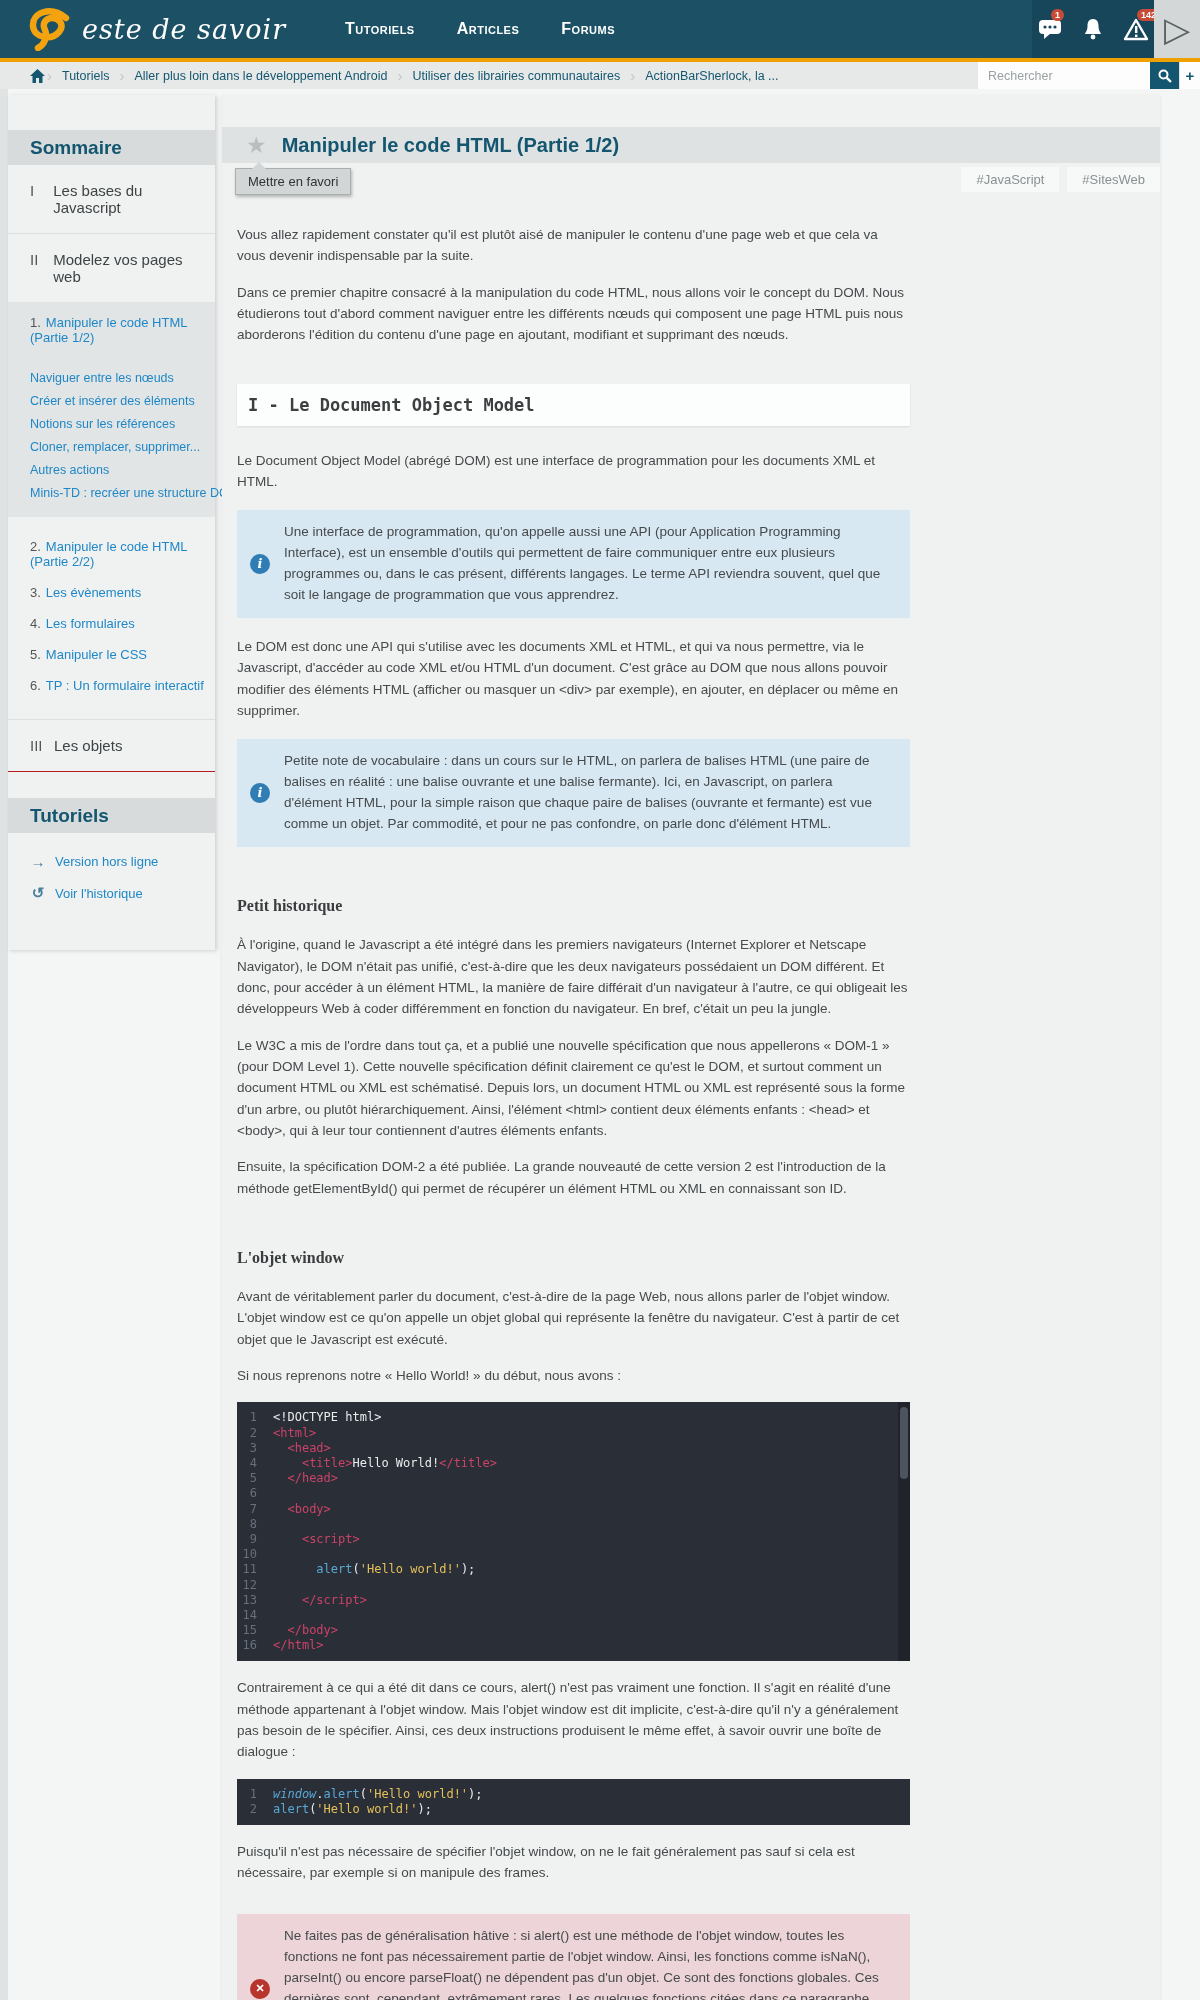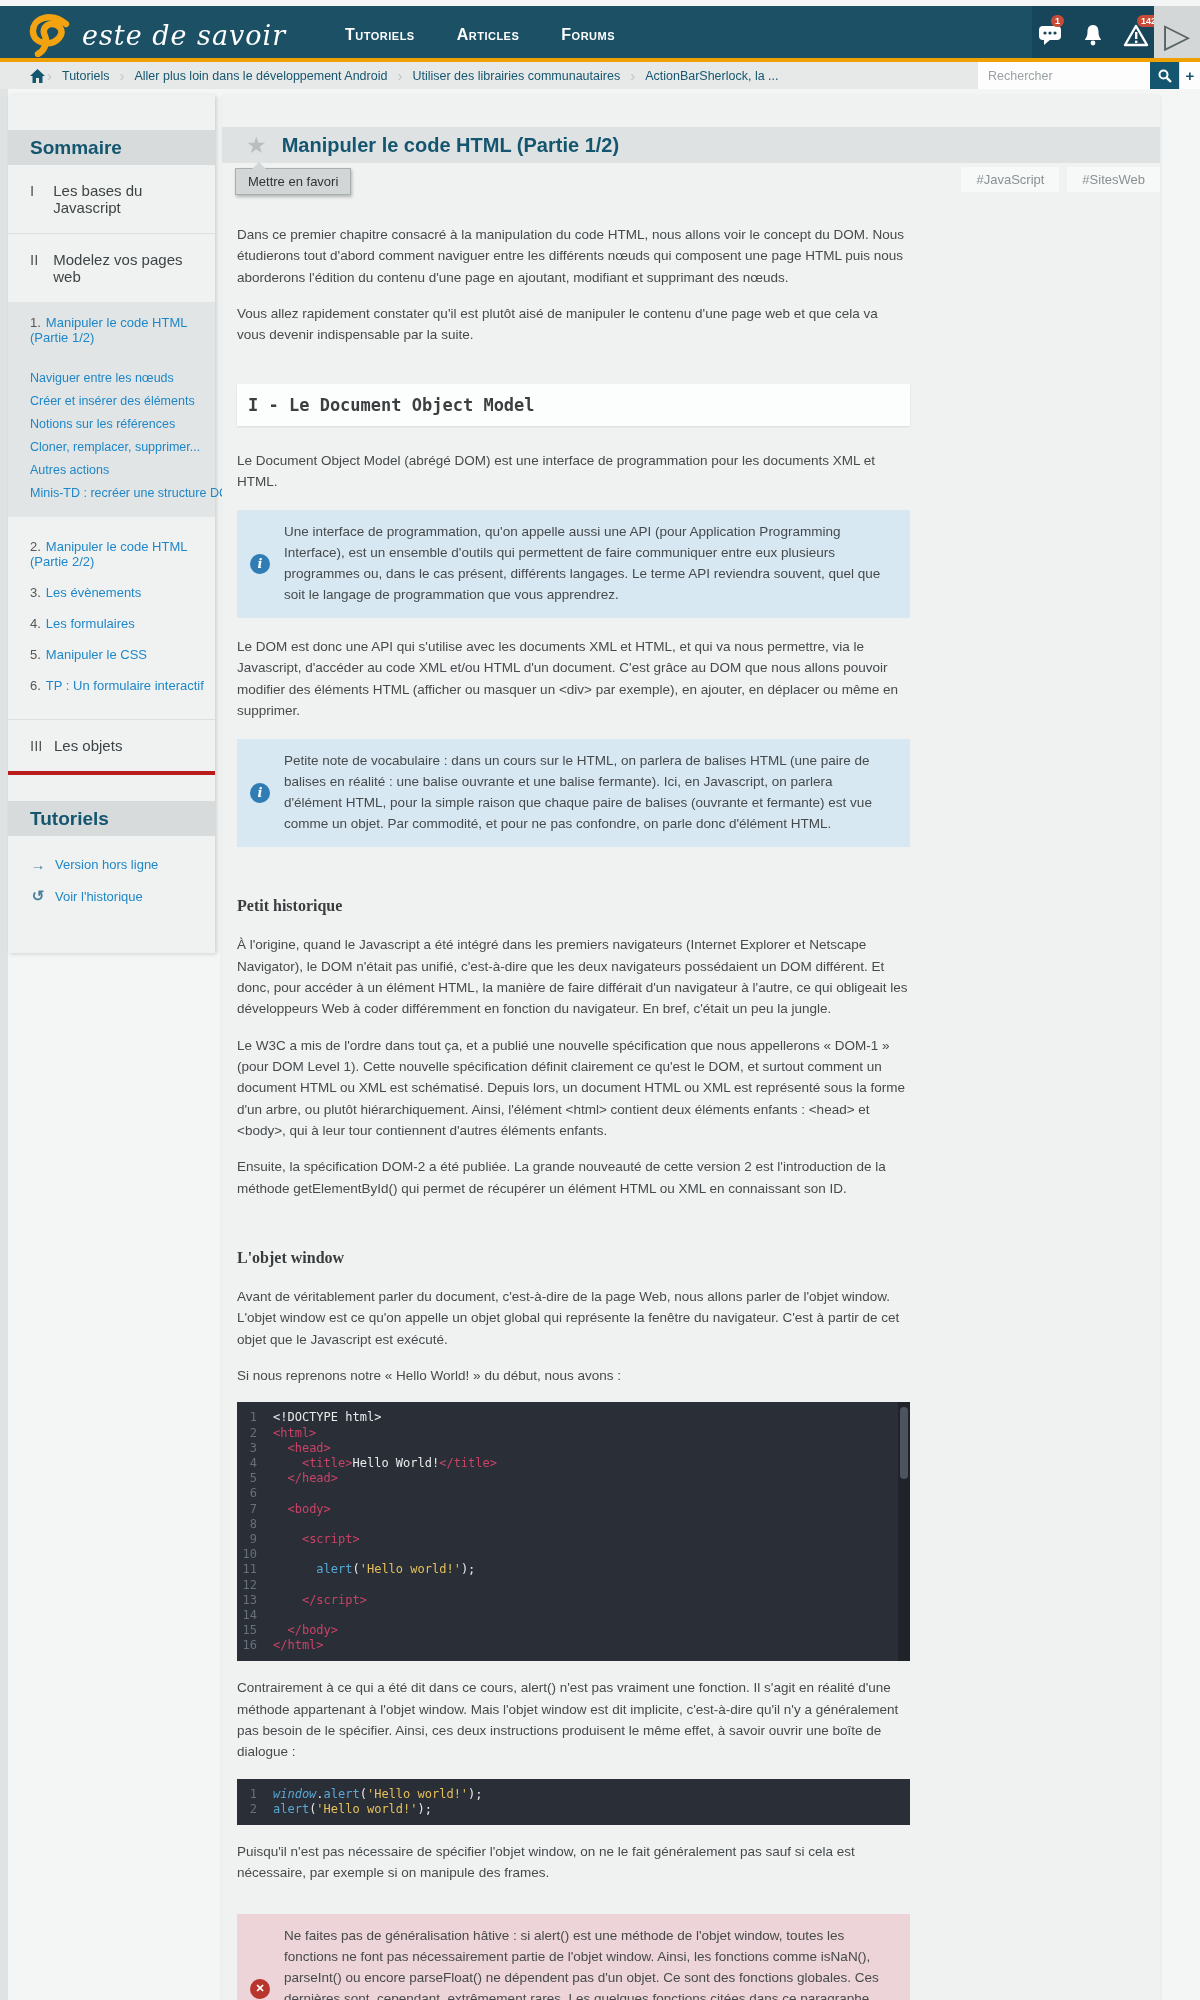--- a/index.html
+++ b/index.html
@@ -10,21 +10,21 @@
     --warn_bg:#ecd4d8; --warn_icon:#b7352c; --chip_bg:#f7f8f8; --chip_text:#8a9192;
     --tooltip_bg:#d2d6d6; --code_bg:#2a2e37; --code_text:#e9ebec; --code_tag:#ca4367;
     --code_str:#e4c05a; --code_fn:#58a9d6; --code_ln:#67717b;
   }
   *{box-sizing:border-box; margin:0; padding:0;}
   html,body{width:1200px; height:2000px; overflow:hidden;}
   body{font-family:"Liberation Sans",sans-serif; background:var(--page_bg); position:relative;}
   .left-gutter{position:absolute; left:0; top:89px; bottom:0; width:8px; background:#e0e3e3;}
 
   
-  .top-header{position:absolute; top:6px; left:0; width:1200px; height:65px; background:var(--header_bg);}
+  .top-header{position:absolute; top:0; left:0; width:1200px; height:65px; background:var(--header_bg);}
   .logo{position:absolute; left:26px; top:6px; height:46px; display:flex; align-items:center; gap:4px; cursor:pointer;}
   .logo-text{color:#fff; font-family:"DejaVu Serif",serif; font-style:italic; font-size:27px; letter-spacing:1px;}
   .main-nav{position:absolute; left:345px; top:0; height:58px; display:flex; align-items:center; gap:42px;}
   .nav-item{color:#fff; font-variant:small-caps; font-weight:bold; font-size:16px; letter-spacing:.5px; cursor:pointer;}
   .icon-panel{position:absolute; right:46px; top:0; width:122px; height:58px; background:var(--header_panel); display:flex; align-items:center; justify-content:center; gap:17px;}
   .hicon{position:relative; width:26px; height:26px; display:flex; align-items:center; justify-content:center; cursor:pointer;}
   .hbadge{position:absolute; top:-7px; left:14px; background:var(--badge); color:#fff; font-size:9px; font-weight:bold; border-radius:8px; padding:1px 4px; line-height:10px;}
   .next-box{position:absolute; right:0; top:0; width:46px; height:58px; background:#d3d7d7; display:flex; align-items:center; justify-content:center; cursor:pointer;}
   .next-glyph{font-size:34px; color:#5a6466; line-height:1;}
 
@@ -48,21 +48,21 @@
   .part-num{width:24px; color:#555; font-size:15px;}
   .part-label{color:#3e4445; font-size:15px;}
   .active-block{background:var(--active_bg); padding:13px 4px 12px 22px;}
   .chap-line{font-size:13px; margin:0; cursor:pointer;}
   .chap-num{color:#555; margin-right:5px;}
   .chap-link{color:var(--link);}
   .sub-links{margin-top:22px;}
   .sub-link{display:block; color:var(--link); font-size:12.5px; line-height:23px; cursor:pointer; white-space:nowrap;}
   .chapters{padding:6px 4px 10px 22px;}
   .chapters .chap-line{margin:16px 0;}
-  .part-row.last{border-top:1px solid #dcdfdf; border-bottom:4px solid #b91c1c;}
+  .part-row.last{border-top:1px solid #dcdfdf; border-bottom:1px solid #b91c1c;}
   .sb-band.validation{margin-top:26px;}
   .valid-links{padding:20px 0 0 22px;}
   .valid-link{display:flex; align-items:center; gap:9px; margin-bottom:14px; cursor:pointer;}
   .valid-ic{color:#4a7f9b; font-size:15px; font-weight:bold; width:16px; text-align:center;}
   .valid-label{color:var(--link); font-size:13px;}
 
   
   .main-panel{position:absolute; top:95px; left:222px; width:938px; bottom:0; background:var(--panel_bg); box-shadow:0 1px 3px rgba(0,0,0,.10);}
   .title-band{margin-top:32px; height:36px; background:var(--band_title); display:flex; align-items:center; padding-left:24px;}
   .fav-star{font-size:23px; color:#b9bfbf; margin-right:15px; cursor:pointer; line-height:1;}
@@ -230,22 +230,22 @@
   </div>
   <div class="under-title">
     <div class="fav-tooltip">Mettre en favori</div>
     <div class="tags">
       <span class="tag-chip">#JavaScript</span>
       <span class="tag-chip">#SitesWeb</span>
     </div>
   </div>
 
   <div class="content-col">
+    <p>Vous allez rapidement constater qu'il est plutôt aisé de manipuler le contenu d'une page web et que cela va vous devenir indispensable par la suite.</p>
     <p>Dans ce premier chapitre consacré à la manipulation du code HTML, nous allons voir le concept du DOM. Nous étudierons tout d'abord comment naviguer entre les différents nœuds qui composent une page HTML puis nous aborderons l'édition du contenu d'une page en ajoutant, modifiant et supprimant des nœuds.</p>
-    <p>Vous allez rapidement constater qu'il est plutôt aisé de manipuler le contenu d'une page web et que cela va vous devenir indispensable par la suite.</p>
 
     <h2 class="section-band">I - Le Document Object Model</h2>
 
     <p>Le Document Object Model (abrégé DOM) est une interface de programmation pour les documents XML et HTML.</p>
 
     <div class="note-box info">
       <span class="note-ic">i</span>
       <span>Une interface de programmation, qu'on appelle aussi une API (pour Application Programming Interface), est un ensemble d'outils qui permettent de faire communiquer entre eux plusieurs programmes ou, dans le cas présent, différents langages. Le terme API reviendra souvent, quel que soit le langage de programmation que vous apprendrez.</span>
     </div>
 

